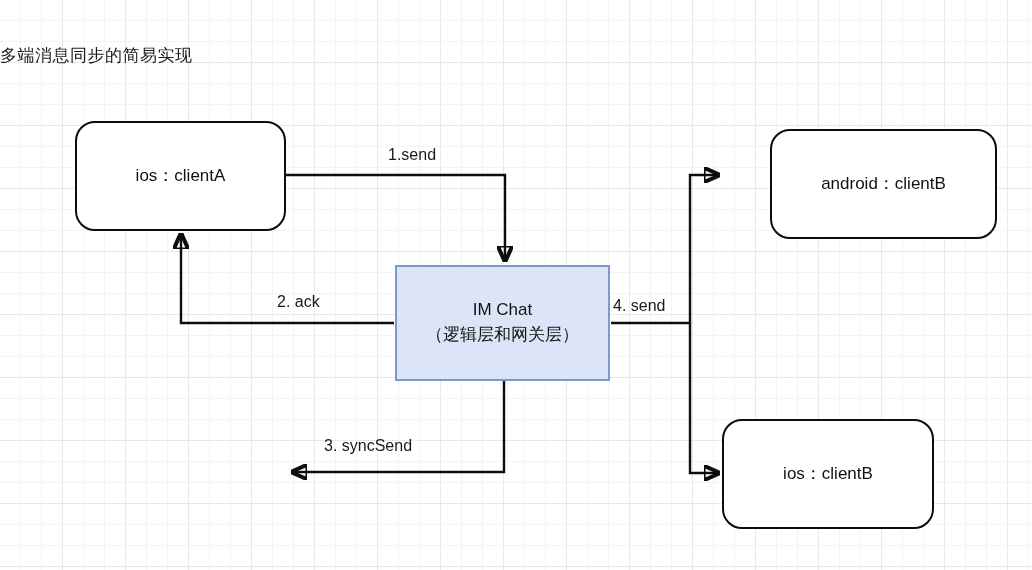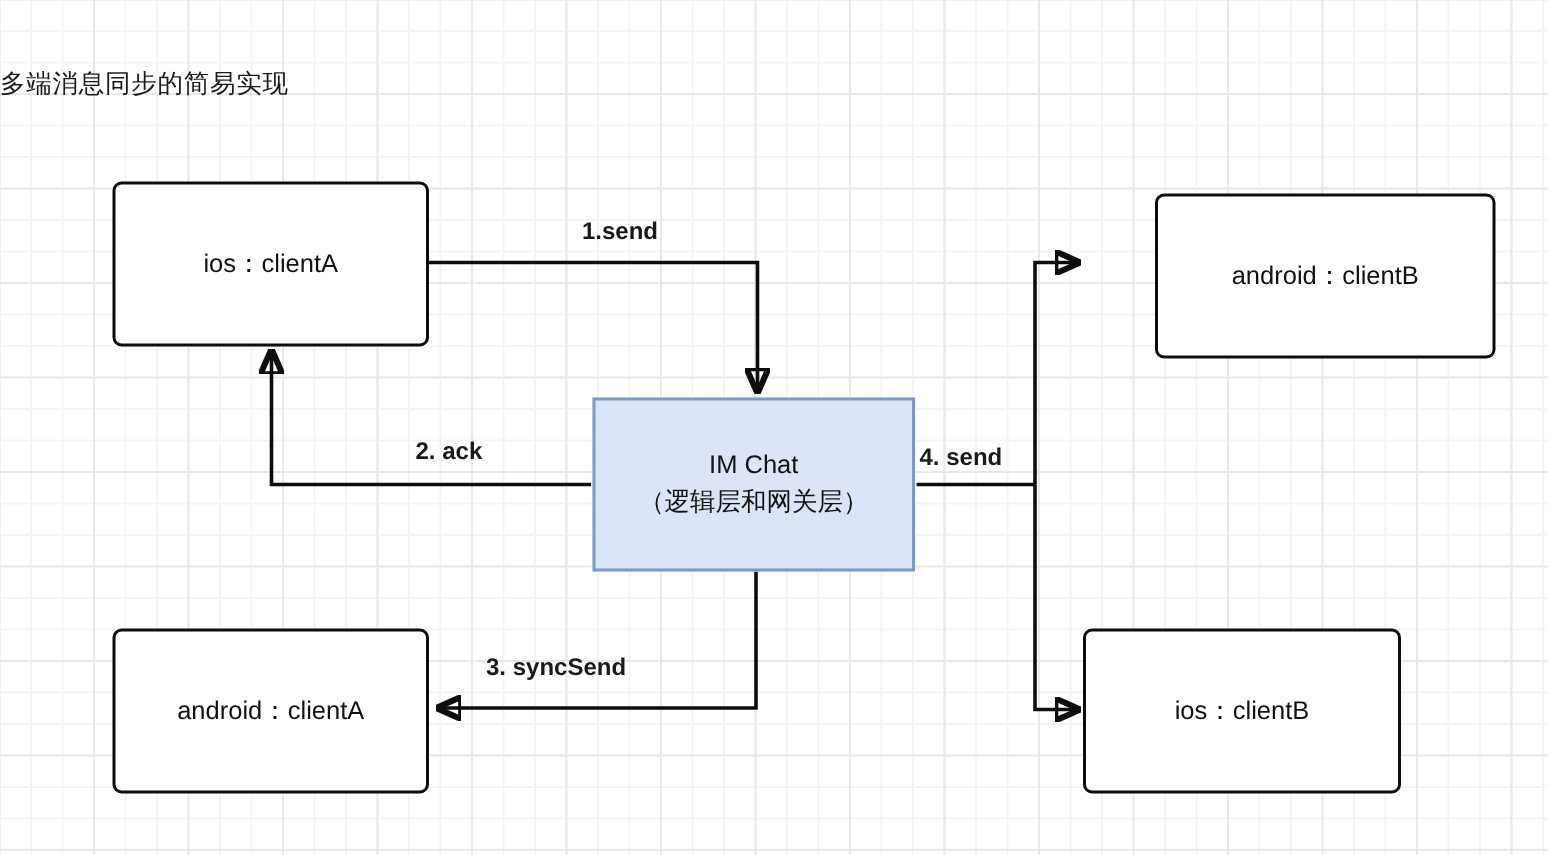--- a/index.html
+++ b/index.html
@@ -37,21 +37,21 @@
     font-size: 17px;
     color: #1a1a1a;
     letter-spacing: 0.5px;
     white-space: nowrap;
   }
 
   .node {
     position: absolute;
     box-sizing: border-box;
     border: 2.5px solid #0d0d0d;
-    border-radius: 6px;
+    border-radius: 20px;
     background: #ffffff;
     display: flex;
     flex-direction: column;
     align-items: center;
     justify-content: center;
     font-size: 17px;
     color: #111111;
     line-height: 1.45;
     text-align: center;
   }
@@ -61,21 +61,20 @@
     border-radius: 0;
   }
   .node-line { white-space: nowrap; }
 
   .edge-label {
     position: absolute;
     font-size: 16px;
     color: #1a1a1a;
     white-space: nowrap;
     background: transparent;
-    font-weight: bold;
   }
 
   svg.edges {
     position: absolute;
     left: 0;
     top: 0;
     width: 1032px;
     height: 570px;
     overflow: visible;
   }
@@ -118,23 +117,20 @@
 
   <div class="node" style="left:722px; top:129px; width:227px; height:110px;margin-left:48px;">
     <span class="node-line">android：clientB</span>
   </div>
 
   <div class="node accent" style="left:395px; top:265px; width:215px; height:116px;">
     <span class="node-line">IM Chat</span>
     <span class="node-line">（逻辑层和网关层）</span>
   </div>
 
-  <div class="node" style="left:75px; top:419px; width:211px; height:110px;">
-    <span class="node-line">android：clientA</span>
-  </div>
 
   <div class="node" style="left:722px; top:419px; width:212px; height:110px;">
     <span class="node-line">ios：clientB</span>
   </div>
 
   <div class="edge-label" style="left:388px; top:146px;">1.send</div>
 
   <div class="edge-label" style="left:277px; top:293px;">2. ack</div>
 
   <div class="edge-label" style="left:324px; top:437px;">3. syncSend</div>

